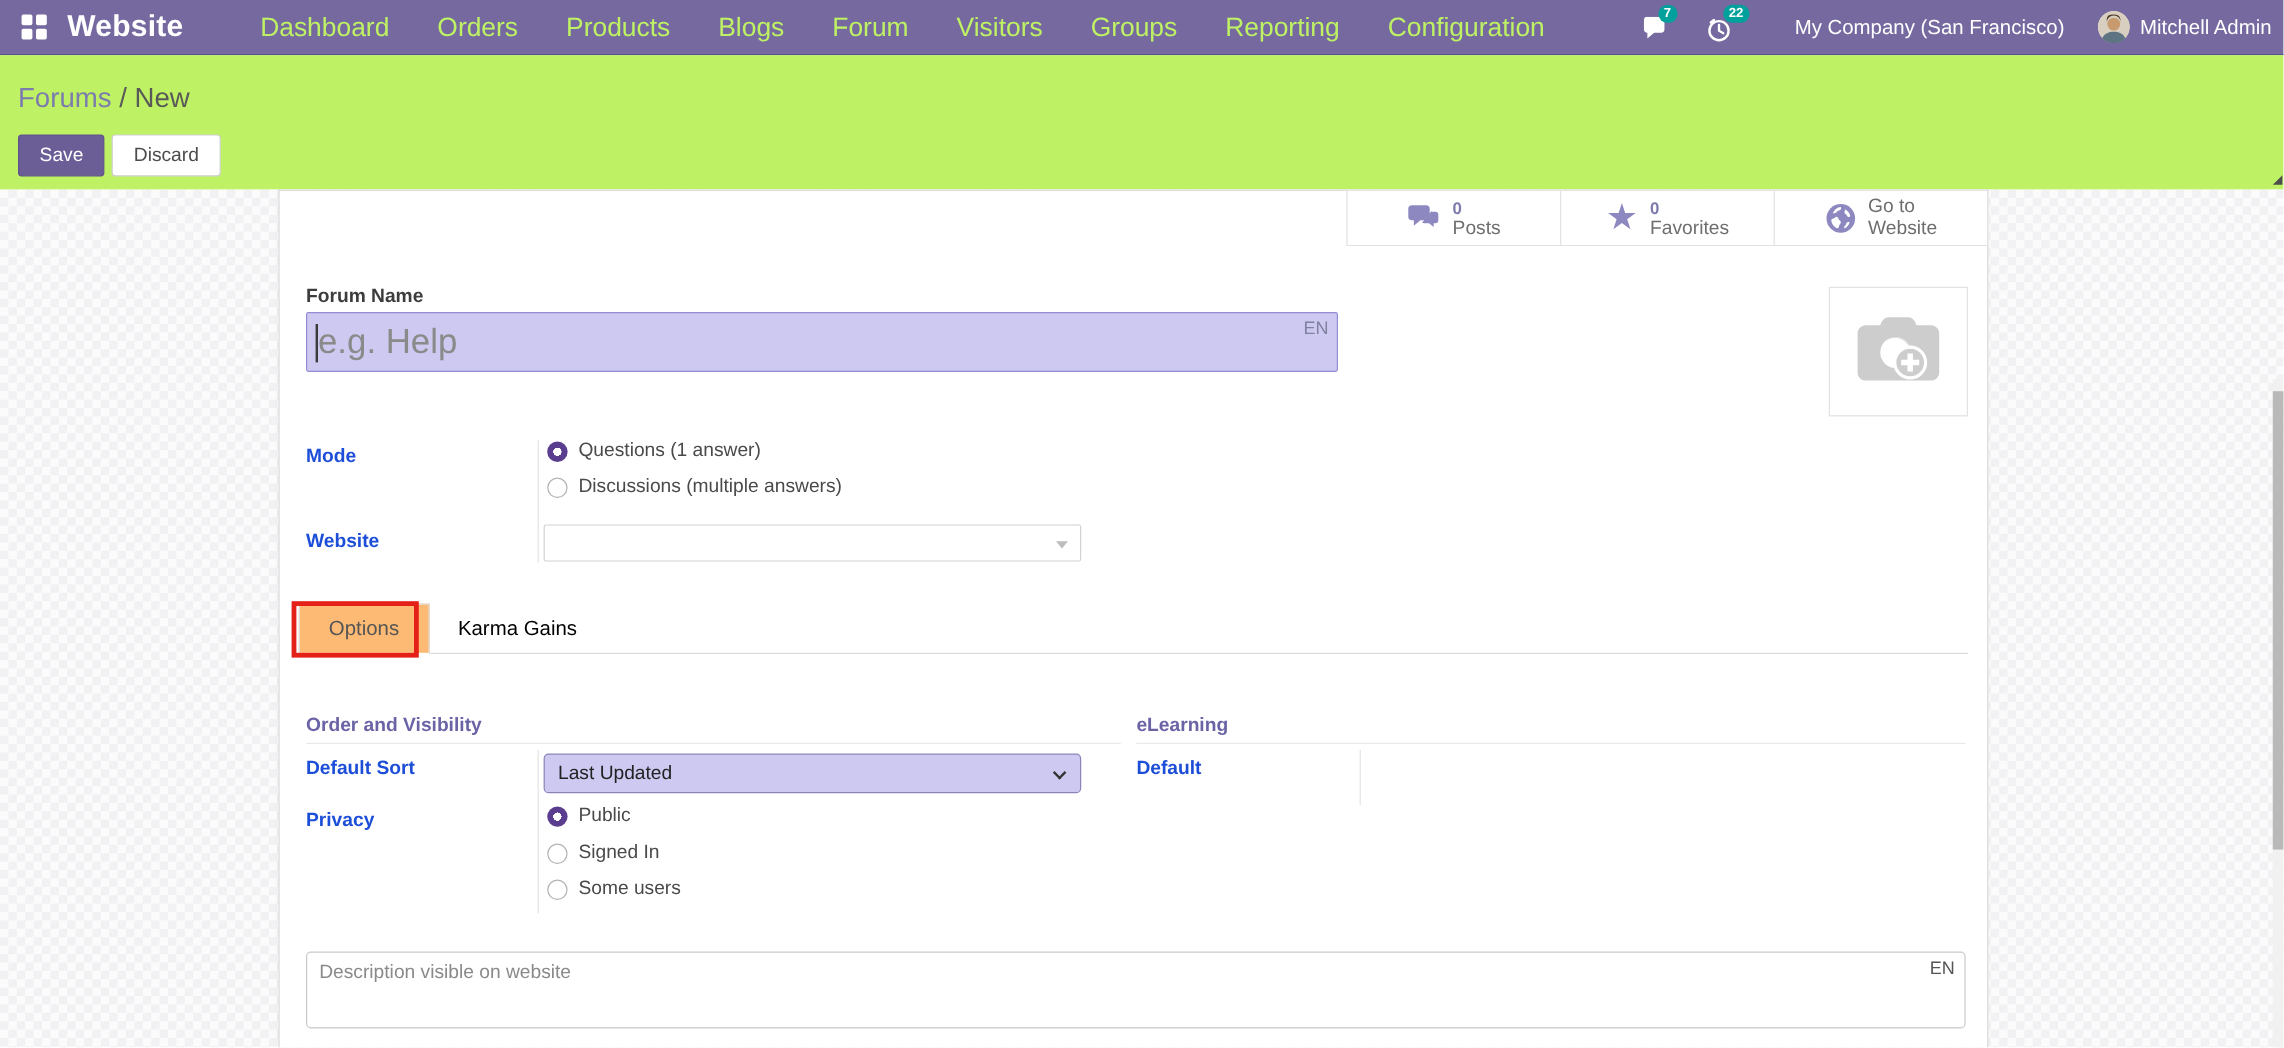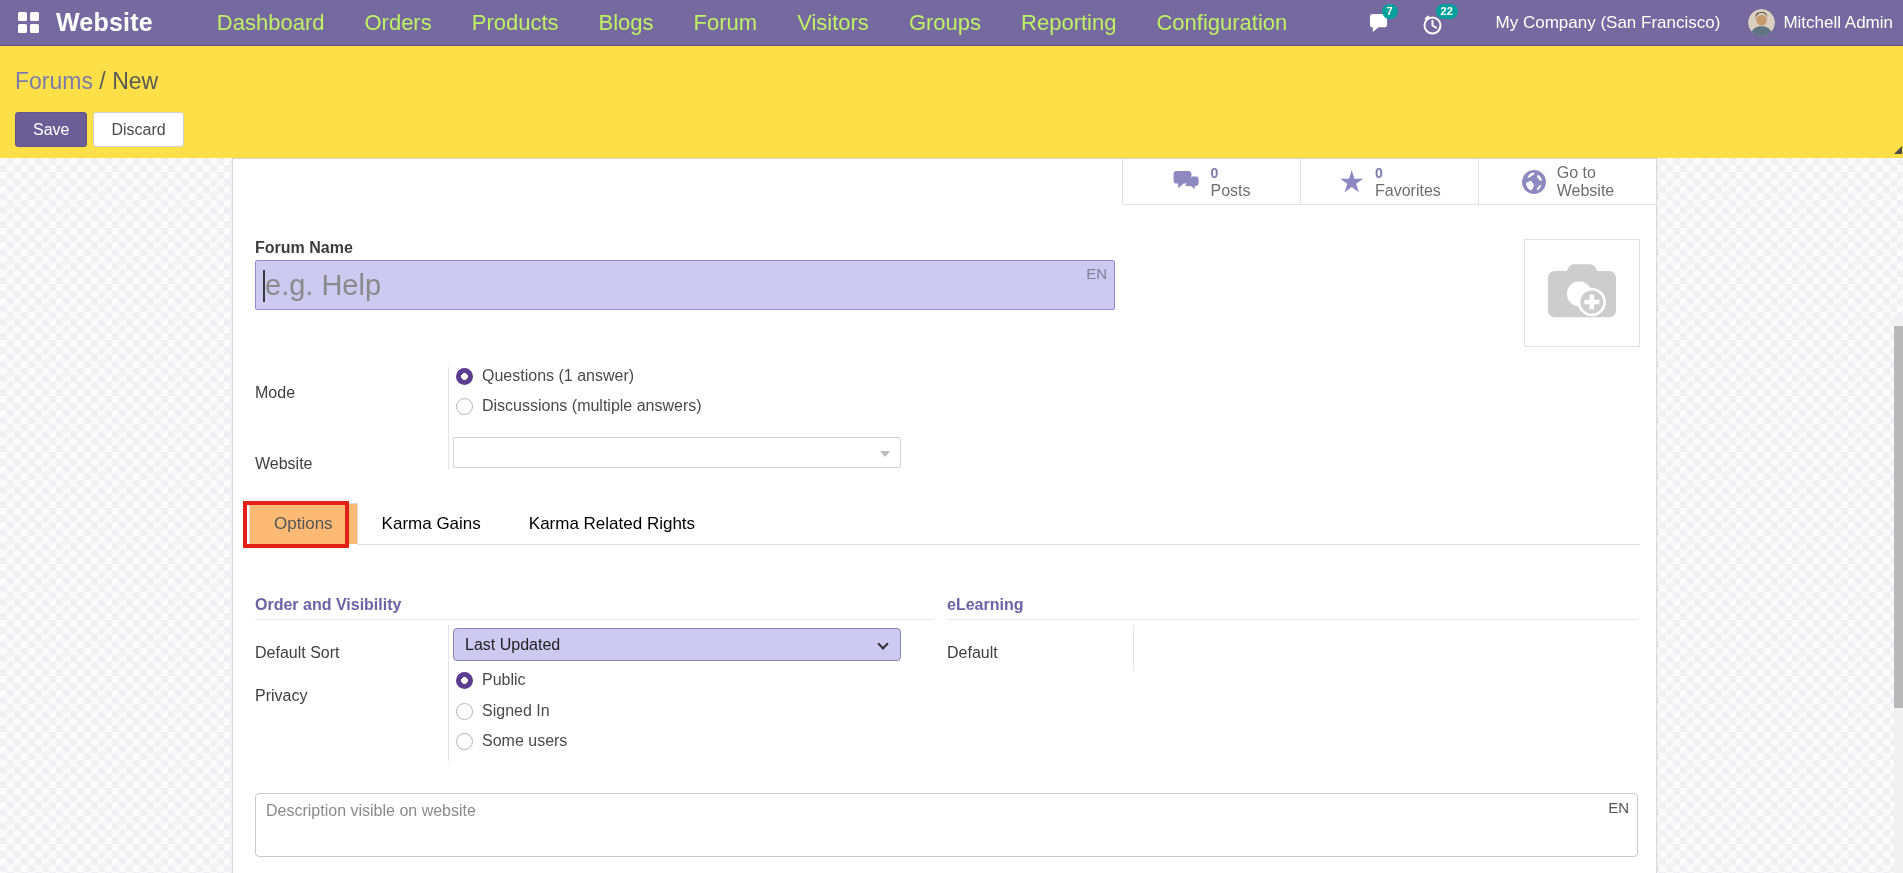--- a/index.html
+++ b/index.html
@@ -18,21 +18,21 @@
   .nav-right { margin-left:auto; display:flex; align-items:center; }
   .nav-ico { position:relative; width:26px; height:26px; margin:0 14px; cursor:pointer; }
   .nav-ico svg { display:block; margin-top:4px; }
   .badge { position:absolute; top:-6px; left:14px; background:#00a09d; color:#fff;
     font-size:11px; line-height:11px; padding:2px 5px; border-radius:9px; font-weight:bold; }
   .company { font-size:17px; margin:0 28px 0 34px; cursor:pointer; white-space:nowrap; }
   .avatar { width:27px; height:27px; border-radius:50%; overflow:hidden; flex:0 0 auto; cursor:pointer; }
   .user-name { font-size:17px; margin-left:8px; white-space:nowrap; cursor:pointer; }
 
   
-  .control-panel { position:absolute; left:0; top:46px; width:1903px; height:112px; background:#fde047; }
+  .control-panel { position:absolute; left:0; top:46px; width:1903px; height:112px; background:#bef264; }
   .breadcrumb { position:absolute; left:15px; top:22px; font-size:23px; }
   .bc-link { color:#7c7bad; cursor:pointer; }
   .bc-current { color:#595959; }
   .cp-buttons { position:absolute; left:15px; top:66px; display:flex; gap:6px; }
   .btn { font-size:16px; padding:7px 17px; border-radius:3px; cursor:pointer; line-height:19px; }
   .btn-primary { background:#6b5e97; border:1px solid #60538c; color:#fff; }
   .btn-default { background:#fff; border:1px solid #cfcfcf; color:#4c4c4c; }
 
   
   .content { position:absolute; left:0; top:158px; width:1903px; height:715px;
@@ -66,21 +66,21 @@
     padding:0 40px 0 9px; font-family:"Liberation Sans", sans-serif; }
   .fname-wrap input::placeholder { color:#8a8a8a; opacity:1; }
   .caret { position:absolute; left:7px; top:9px; width:1.5px; height:32px; background:#3a3a3a; }
   .lang-tag { position:absolute; right:7px; top:4px; font-size:15px; color:#80809f; }
 
   
   .img-box { position:absolute; left:1291px; top:80px; width:116px; height:108px;
     border:1px solid #e2e2e2; background:#fff; display:flex; align-items:center; justify-content:center; cursor:pointer; }
 
   
-  .flabel { position:absolute; font-size:16px; font-weight:normal; color:#404040;margin-top:12px; }
+  .flabel { position:absolute; font-size:16px; font-weight:bold; color:#1d4ed8; }
   .vsep { position:absolute; width:1px; background:#e4e4e4; }
   .radio-row { position:absolute; display:flex; align-items:center; gap:9px; cursor:pointer; }
   .radio { width:17px; height:17px; border-radius:50%; border:1px solid #b3b3b3; background:#fff; flex:0 0 auto; }
   .radio.checked { border:none; background:radial-gradient(circle,#fff 0 3.4px,#5b3d8f 3.5px 100%); }
   .radio-label { font-size:16px; color:#4a4a4a; }
 
   .dd-empty { position:absolute; left:220px; top:278px; width:448px; height:31px; background:#fff;
     border:1px solid #d2d2d2; border-radius:2px; cursor:pointer; }
   .dd-caret { position:absolute; right:10px; top:13px; width:0; height:0;
     border-left:5px solid transparent; border-right:5px solid transparent; border-top:6px solid #bdbdbd; }
@@ -244,21 +244,20 @@
       <span class="radio-label">Discussions (multiple answers)</span>
     </div>
     <div class="flabel" style="left:22px; top:284px;">Website</div>
     <div class="dd-empty">
       <span class="dd-caret"></span>
     </div>
 
     <div class="tabs">
       <div class="tab active">Options</div>
       <div class="tab">Karma Gains</div>
-      <div class="tab">Karma Related Rights</div>
     </div>
     <div class="annotation-box"></div>
 
     <div class="section-title" style="left:22px; top:437px;">Order and Visibility</div>
     <div class="section-rule" style="left:22px; top:460px; width:679px;"></div>
     <div class="section-title" style="left:714px; top:437px;">eLearning</div>
     <div class="section-rule" style="left:714px; top:460px; width:691px;"></div>
 
     <div class="flabel" style="left:22px; top:473px;">Default Sort</div>
     <div class="sel-sort">

